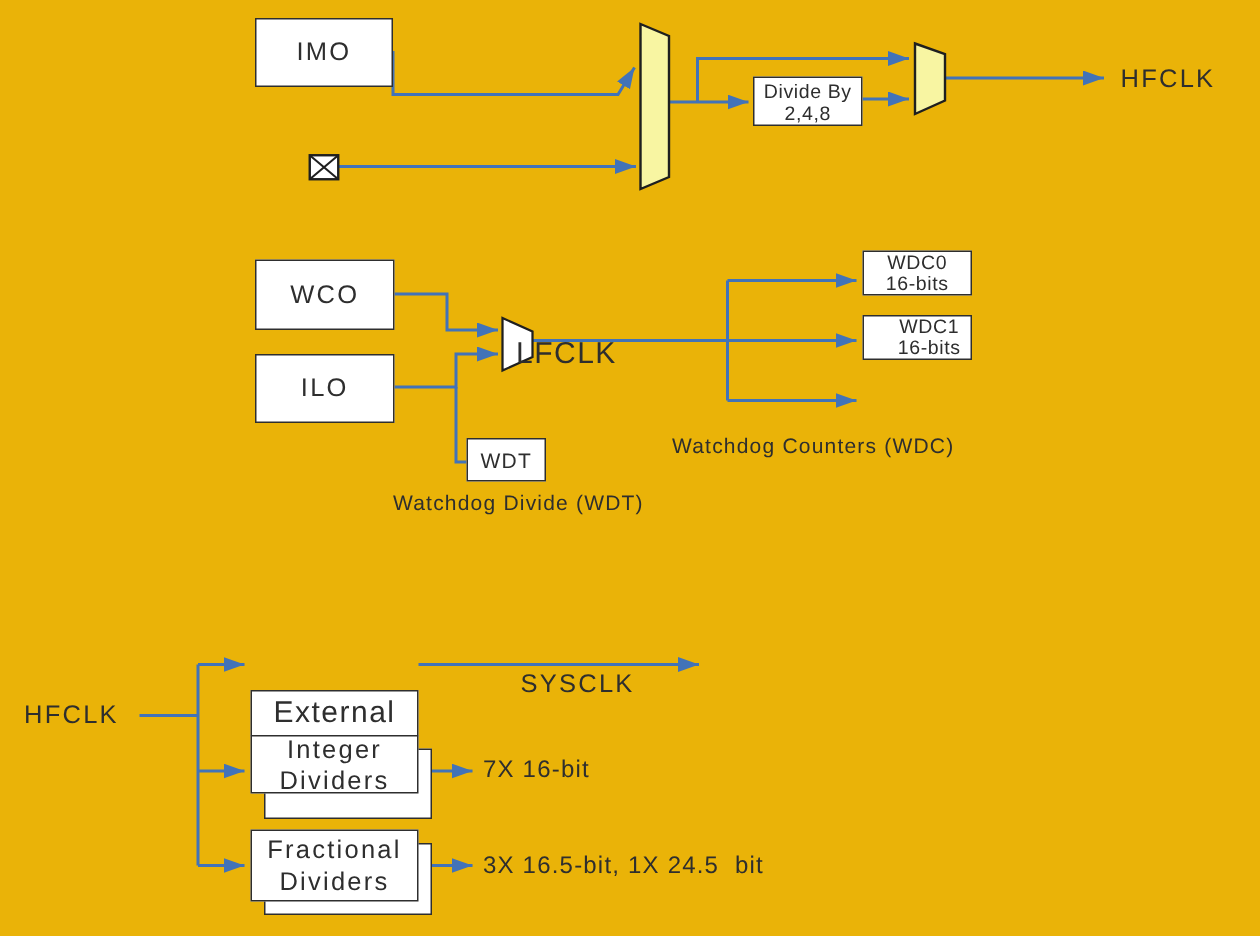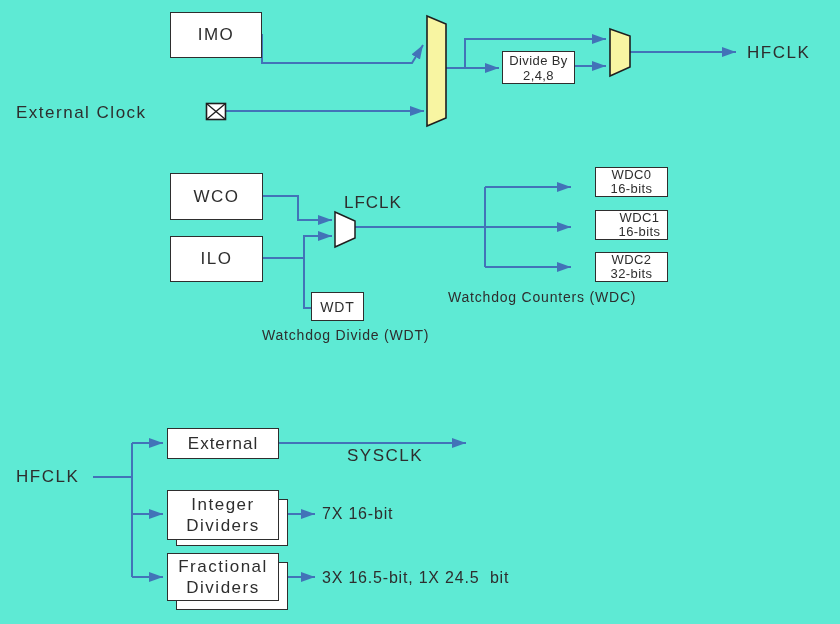--- a/index.html
+++ b/index.html
@@ -3,41 +3,41 @@
 <meta charset="utf-8">
 <style>
   :root{
     --line-blue:#4273B8;
     --mux-yellow:#F8F5A2;
     --border-dark:#2E2E2E;
     --text-dark:#2E2E2E;
   }
   html,body{margin:0;padding:0;background:#ffffff;}
   #canvas{
-    position:relative;width:840px;height:624px;background:#5eead4;overflow:hidden;
+    position:relative;width:840px;height:624px;background:#eab308;overflow:hidden;
     font-family:"Liberation Sans", sans-serif;color:var(--text-dark);
   }
   #wires{position:absolute;left:0;top:0;width:840px;height:624px;}
   .wire{stroke:var(--line-blue);stroke-width:2;fill:none;}
   .mux{fill:var(--mux-yellow);stroke:#1f1f1f;stroke-width:1.6;}
   .mux-white{fill:#ffffff;stroke:#1f1f1f;stroke-width:1.5;}
   .pin{fill:#ffffff;stroke:#1f1f1f;stroke-width:1.6;}
   .pin-x{stroke:#1f1f1f;stroke-width:1.4;}
   .box{
     position:absolute;background:#ffffff;border:1.5px solid var(--border-dark);
     box-sizing:border-box;display:flex;flex-direction:column;align-items:center;
     justify-content:center;text-align:center;z-index:2;
   }
   .box.shadow{z-index:1;}
   .lbl{position:absolute;white-space:nowrap;z-index:3;}
   .fs17{font-size:17px;letter-spacing:1.5px;}
-  .fs16{font-size:17px;letter-spacing:1px;}
+  .fs16{font-size:20px;letter-spacing:1px;margin-top:32px;}
   .fs14{font-size:14px;letter-spacing:0.8px;}
   .fs13{font-size:13px;letter-spacing:0.4px;line-height:15px;}
-  .wdc-text{font-size:13px;letter-spacing:0.4px;line-height:14px;margin-left:20px;}
+  .wdc-text{font-size:13px;letter-spacing:0.4px;line-height:14px;}
   .out-lbl{font-size:16px;letter-spacing:0.8px;white-space:pre;}
 </style>
 </head>
 <body>
 
 <div id="canvas">
 
   <svg id="wires" viewBox="0 0 840 624">
     <defs>
       <marker id="arrow" markerWidth="7.5" markerHeight="5.5" refX="7" refY="2.5" orient="auto" markerUnits="strokeWidth">
@@ -77,21 +77,20 @@
     <polyline class="wire" points="132,577 163,577" marker-end="url(#arrow)"></polyline>
     <polyline class="wire" points="279,443 466,443" marker-end="url(#arrow)"></polyline>
     <polyline class="wire" points="279,514 315,514" marker-end="url(#arrow)"></polyline>
     <polyline class="wire" points="279,577 315,577" marker-end="url(#arrow)"></polyline>
   </svg>
 
   <div class="box fs17" style="left:170px;top:12px;width:92px;height:46px;">
     <div>IMO</div>
   </div>
 
-  <div class="lbl fs17" style="left:16px;top:103px;">External Clock</div>
 
   <div class="box fs13" style="left:502px;top:51px;width:73px;height:33px;">
     <div>Divide By</div>
     <div>2,4,8</div>
   </div>
 
   <div class="lbl fs17" style="left:747px;top:43px;">HFCLK</div>
 
   <div class="box fs17" style="left:170px;top:236px;width:93px;height:46px;">
     <div>ILO</div>
@@ -112,37 +111,33 @@
   <div class="box wdc-text" style="left:575px;top:167px;width:73px;height:30px;">
     <div>WDC0</div>
     <div>16-bits</div>
   </div>
 
   <div class="box wdc-text" style="left:575px;top:210px;width:73px;height:30px;padding-left:16px;">
     <div>WDC1</div>
     <div>16-bits</div>
   </div>
 
-  <div class="box wdc-text" style="left:575px;top:252px;width:73px;height:30px;">
-    <div>WDC2</div>
-    <div>32-bits</div>
-  </div>
 
   <div class="lbl fs14" style="left:448px;top:289px;">Watchdog Counters (WDC)</div>
 
   <div class="lbl fs17" style="left:16px;top:467px;">HFCLK</div>
 
   <div class="box fs16" style="left:167px;top:428px;width:112px;height:31px;">
     <div>External</div>
   </div>
 
   <div class="lbl fs17" style="left:347px;top:446px;">SYSCLK</div>
 
   <div class="box shadow" style="left:176px;top:499px;width:112px;height:47px;"></div>
-  <div class="box fs17" style="left:167px;top:490px;width:112px;height:50px;line-height:21px;">
+  <div class="box fs17" style="left:167px;top:490px;width:112px;height:39px;line-height:21px;">
     <div>Integer</div>
     <div>Dividers</div>
   </div>
 
   <div class="lbl out-lbl" style="left:322px;top:505px;">7X 16-bit</div>
 
   <div class="box shadow" style="left:176px;top:562px;width:112px;height:48px;"></div>
   <div class="box fs17" style="left:167px;top:553px;width:112px;height:48px;line-height:21px;">
     <div>Fractional</div>
     <div>Dividers</div>

